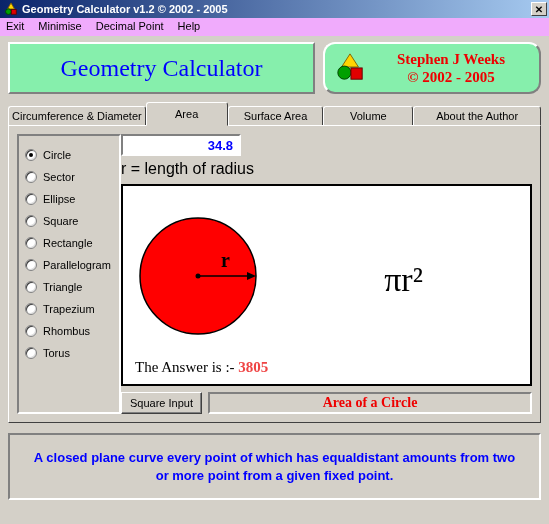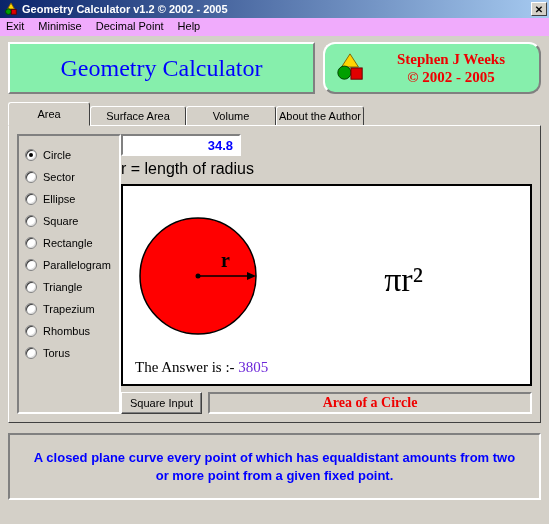--- a/index.html
+++ b/index.html
@@ -202,21 +202,21 @@
     font-family:"Times New Roman", serif;
     font-size:34px;
     flex:1;
     text-align:center;
     margin-top:6px;
   }
   .answer-row {
     font-family:"Times New Roman", serif;
     font-size:15px;
   }
-  .answer-val { color:#6d28d9; font-weight:normal;text-align:right; }
+  .answer-val { color:#ef4444; font-weight:bold;text-align:right; }
   .button-row {
     display:flex;
     gap:6px;
     margin-top:6px;
     align-items:stretch;
   }
   .win-btn {
     border:1px solid #fff;
     border-right-color:#404040; border-bottom-color:#404040;
     box-shadow: inset -1px -1px 0 #808080;
@@ -286,24 +286,25 @@
         </svg>
       </span>
       <div class="author-text">
         <div>Stephen J Weeks</div>
         <div>© 2002 - 2005</div>
       </div>
     </div>
   </div>
 
   <div class="tabstrip">
+    <div class="tab inactive" style="width:138px">Circumference &amp; Diameter</div>
     <div class="tab active" style="width:82px">Area</div>
     <div class="tab inactive" style="width:96px">Surface Area</div>
     <div class="tab inactive" style="width:90px">Volume</div>
-    <div class="tab inactive" style="width:88px">About the Author</div>
+    <div class="tab inactive" style="width:128px">About the Author</div>
   </div>
 
   <div class="tab-panel">
     <div class="panel-row">
       <div class="shapes-box bevel-in" id="shapes-box">
       <div class="radio-row">
             <span class="radio checked"></span>
             <span>Circle</span>
           </div>
           <div class="radio-row">

